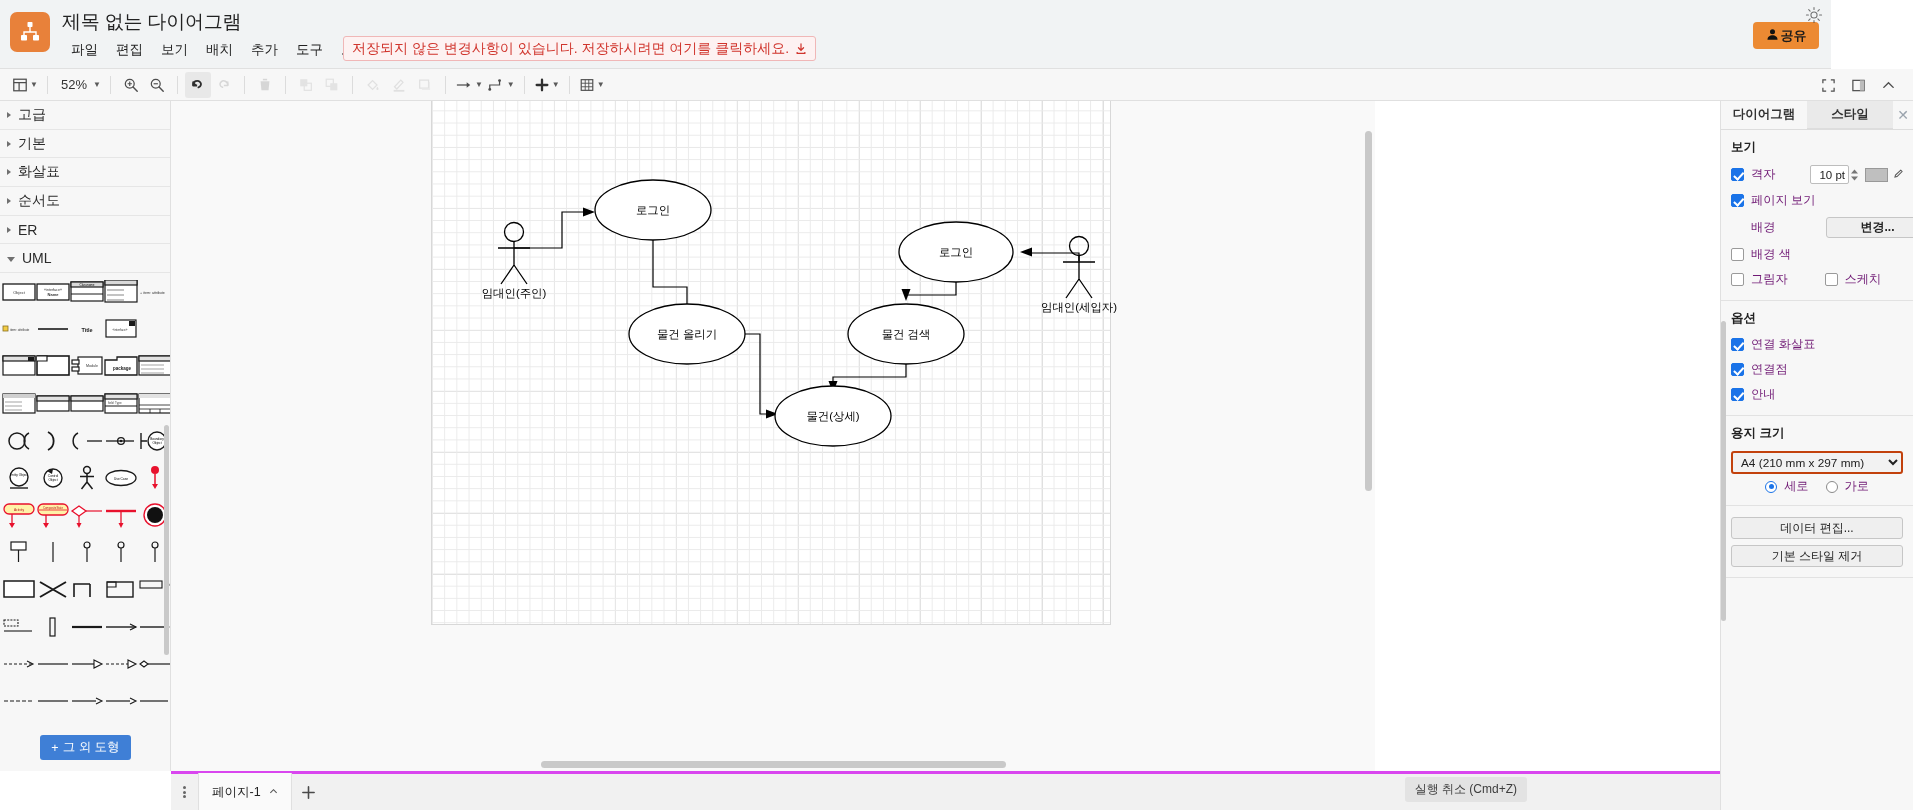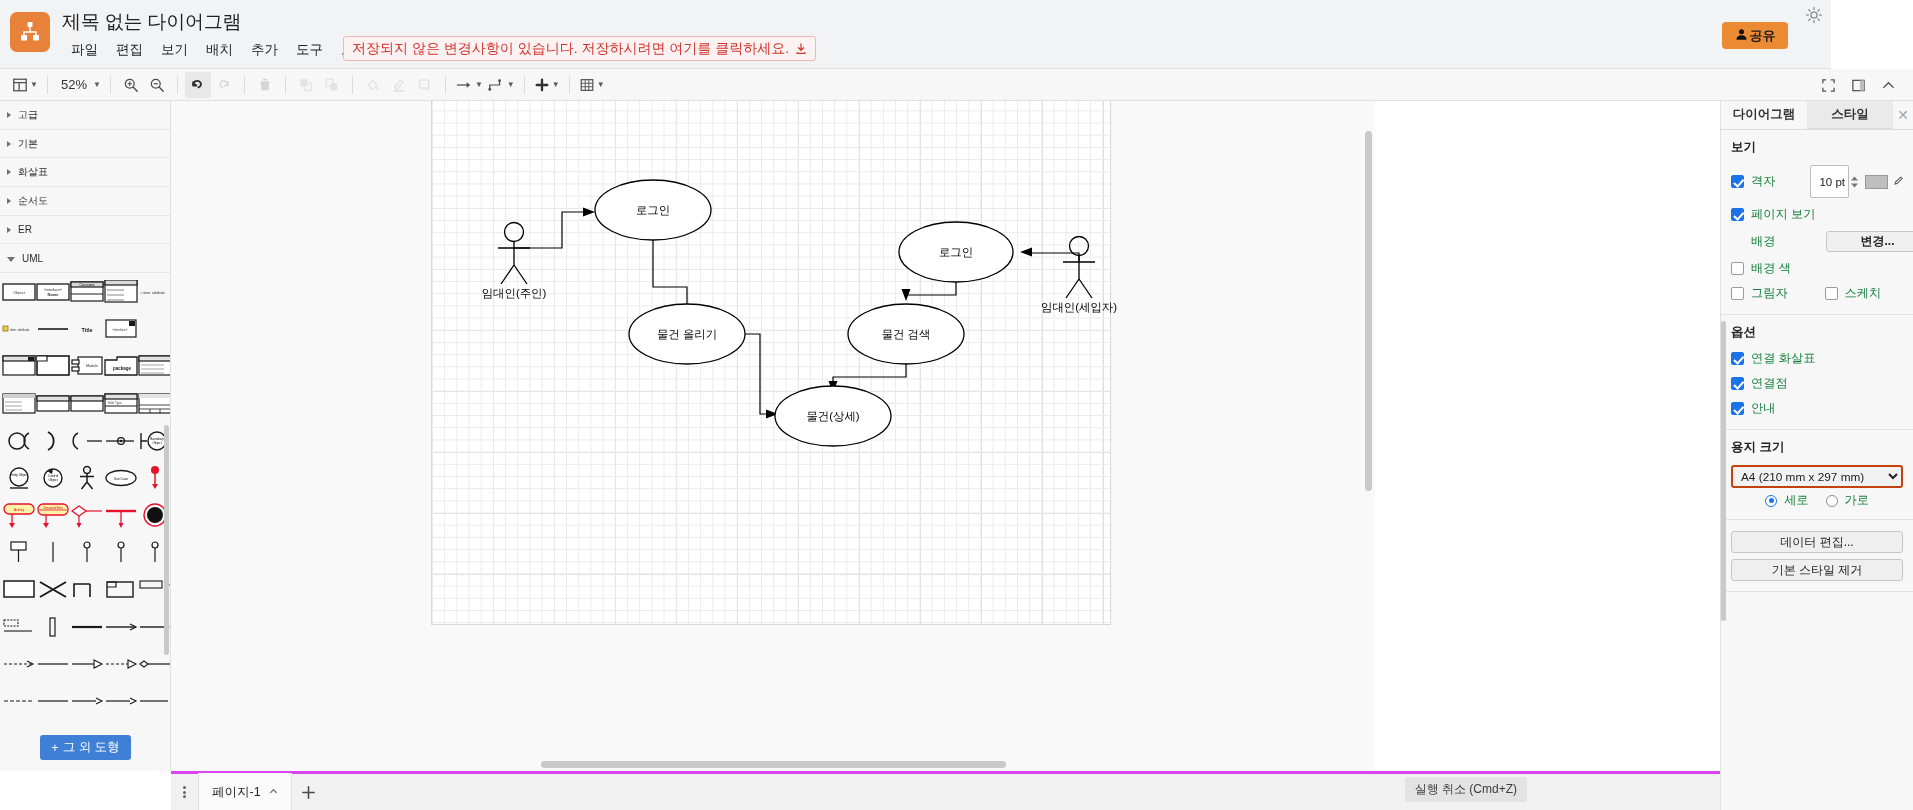--- a/index.html
+++ b/index.html
@@ -49,21 +49,21 @@
     background: #fdf2f2;
     border: 1px solid #f0b7b7;
     border-radius: 3px;
     display: flex; align-items: center; gap: 6px;
     padding: 0 8px;
     color: #d0342c; font-size: 14px; white-space: nowrap;
   }
   .unsaved-banner .dl-icon { display: inline-flex; }
 
   .share-btn {
-    position: absolute; right: 43px; top: 22px;
+    position: absolute; right: 12px; top: 22px;
     height: 27px; min-width: 66px;
     background: #ec8a33; color: #1b1b1b;
     border: none; border-radius: 4px;
     display: flex; align-items: center; justify-content: center; gap: 2px;
     font-size: 13px; font-weight: bold; padding: 0 12px;
     cursor: pointer; font-family: inherit;
   }
   .theme-toggle {
     position: absolute; right: 8px; top: 6px;
     width: 18px; height: 18px; opacity: .75; cursor: pointer;
@@ -97,21 +97,21 @@
   
   .sidebar {
     position: absolute; left: 0; top: 101px;
     width: 171px; height: 670px;
     background: #f7f7f7;
     border-right: 1px solid #e0e0e0;
     overflow: hidden;
   }
   .shape-cat {
     height: 28.7px; display: flex; align-items: center;
-    padding-left: 7px; font-size: 10px; color: #2b2b2b;
+    padding-left: 7px; font-size: 14px; color: #2b2b2b;
     border-bottom: 1px solid #e6e6e6;
     cursor: pointer; user-select: none;
   }
   .tri {
     width: 0; height: 0; margin-right: 7px;
     border-left: 4.5px solid #707070;
     border-top: 3.6px solid transparent;
     border-bottom: 3.6px solid transparent;
   }
   .tri.open {
@@ -206,27 +206,27 @@
     width: 13px; height: 13px; border: 1px solid #9a9a9a; border-radius: 2px;
     background: #fff; margin-right: 7px; flex: none; cursor: pointer;
     display: inline-block; position: relative;
   }
   .cb.checked { background: #1a73e8; border-color: #1a73e8; }
   .cb.checked::after {
     content: ""; position: absolute; left: 4px; top: 1px;
     width: 3.5px; height: 7.5px; border: solid #fff;
     border-width: 0 2px 2px 0; transform: rotate(42deg);
   }
-  .rp-label { font-size: 12.2px; color: #15803d; }
+  .rp-label { font-size: 12.2px; color: #701a75; }
   .rp-label.indent { margin-left: 20px; }
   .spin-wrap {
     margin-left: auto; display: flex; align-items: center;
   }
   .spin-input {
-    width: 39px; height: 33px; border: 1px solid #bdbdbd; border-radius: 2px;
+    width: 39px; height: 19px; border: 1px solid #bdbdbd; border-radius: 2px;
     background: #fff; font-size: 11.5px; text-align: right;
     padding: 0 3px; color: #222; font-family: inherit;
   }
   .spinner {
     display: flex; flex-direction: column; justify-content: center;
     margin-left: 1px; line-height: 0; color: #777;
   }
   .color-swatch {
     width: 23px; height: 14px; background: #bfbfbf;
     border: 1px solid #999; margin-left: 6px; cursor: pointer;

